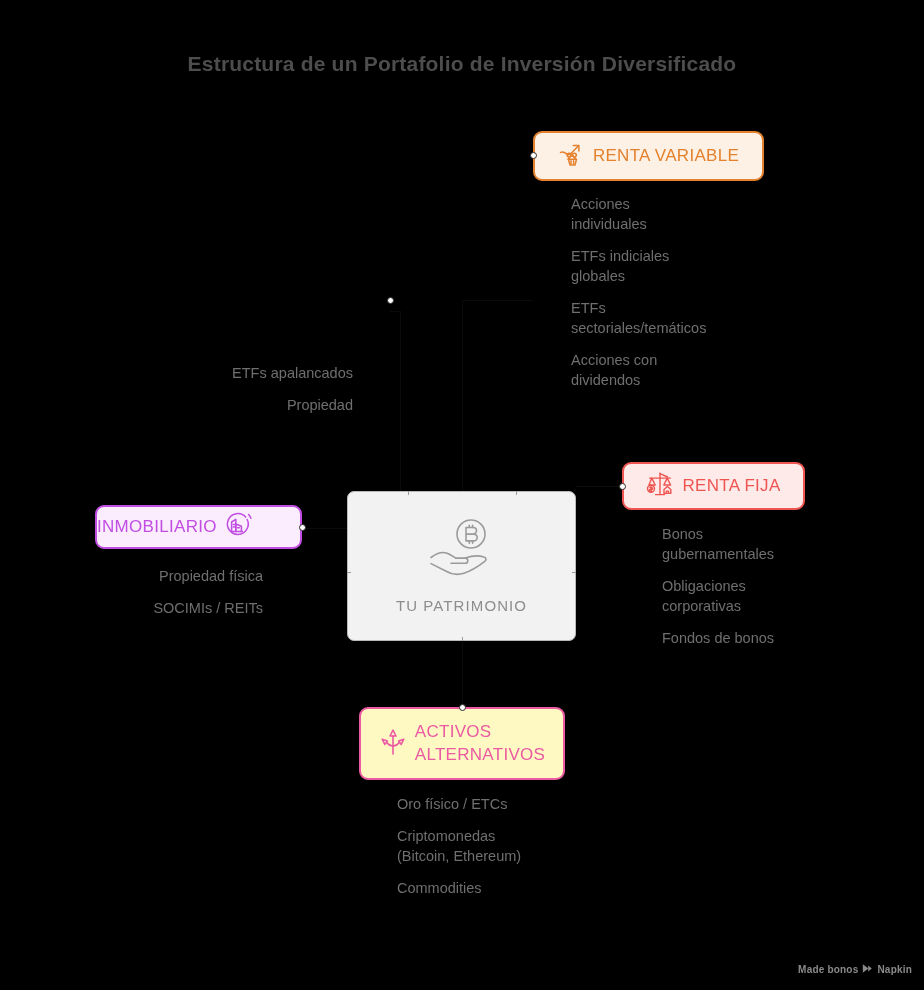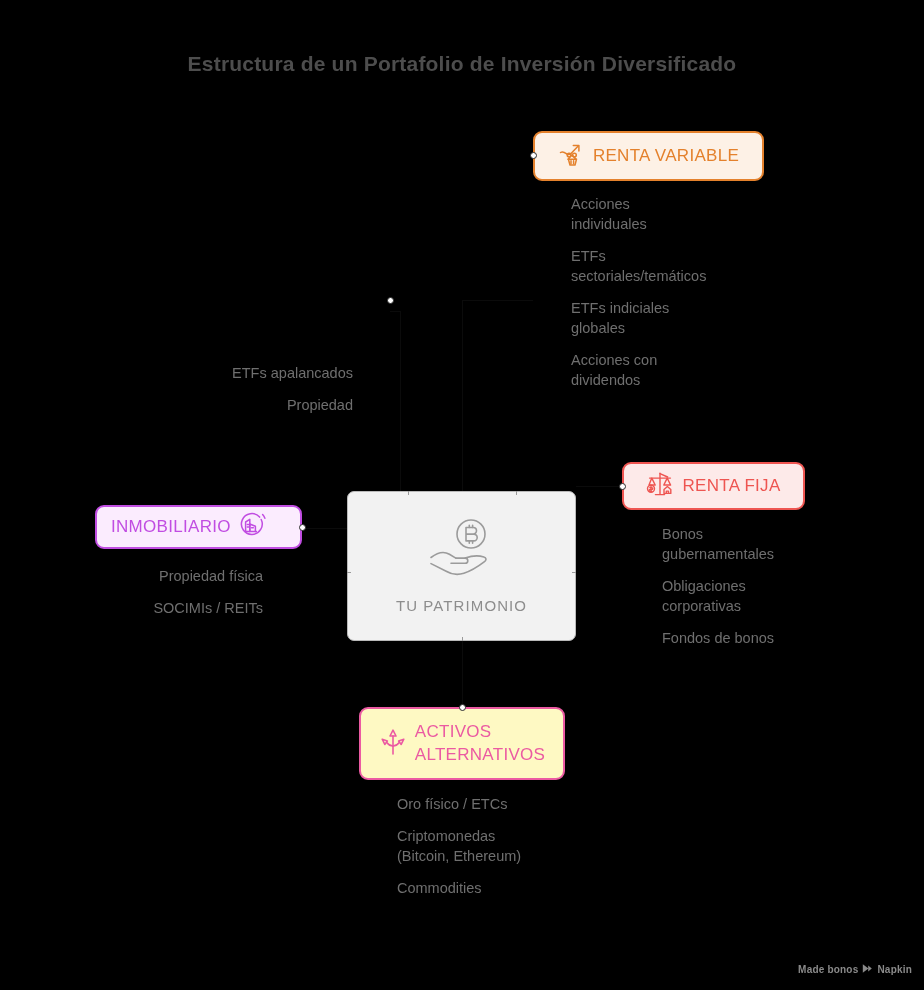--- a/index.html
+++ b/index.html
@@ -37,21 +37,21 @@
   .node {
     position: absolute;
     box-sizing: border-box;
     border-radius: 9px;
     border-width: 2px;
     border-style: solid;
     display: flex;
     align-items: center;
     justify-content: center;
     gap: 8px;
-    padding: 6px 14px;
+    padding: 6px 0;
   }
   .node .label {
     font-size: 17px;
     letter-spacing: 0.3px;
     line-height: 1.33;
     white-space: pre-line;
   }
   .node .ico {
     flex: 0 0 auto;
     display: block;
@@ -208,24 +208,24 @@
         <path d="M13 19.8v3M15.6 19.8v3"></path>
       </svg>
     </span>
     <span class="label">RENTA VARIABLE</span>
   </div>
   <div class="anchor" style="left:530px; top:152px;"></div>
 
   <div class="items" id="items-equity">
     <div class="item">Acciones
 individuales</div>
+    <div class="item">ETFs indiciales
+globales</div>
     <div class="item">ETFs
 sectoriales/temáticos</div>
-    <div class="item">ETFs indiciales
-globales</div>
     <div class="item">Acciones con
 dividendos</div>
   </div>
 
   <div class="anchor" style="left:387px; top:297px;"></div>
 
   <div class="items" id="items-complex">
     <div class="item">ETFs apalancados</div>
     <div class="item">Propiedad</div>
   </div>

